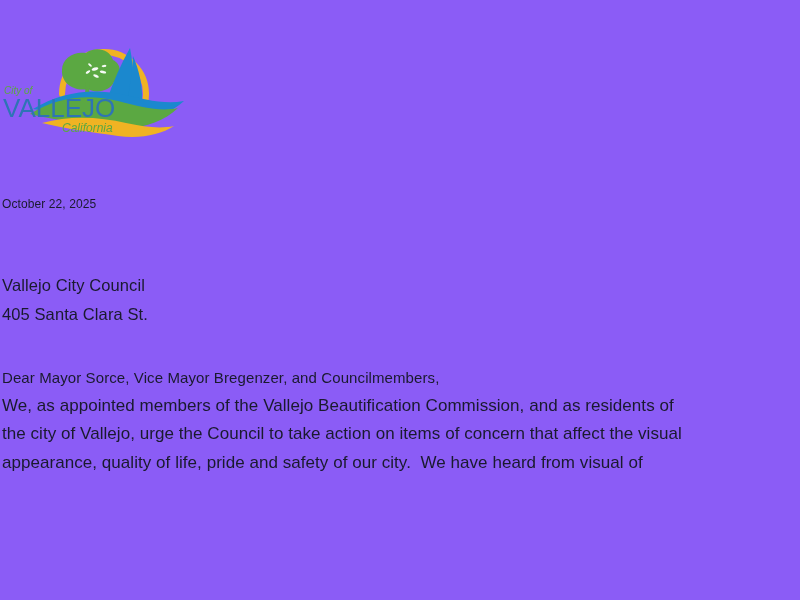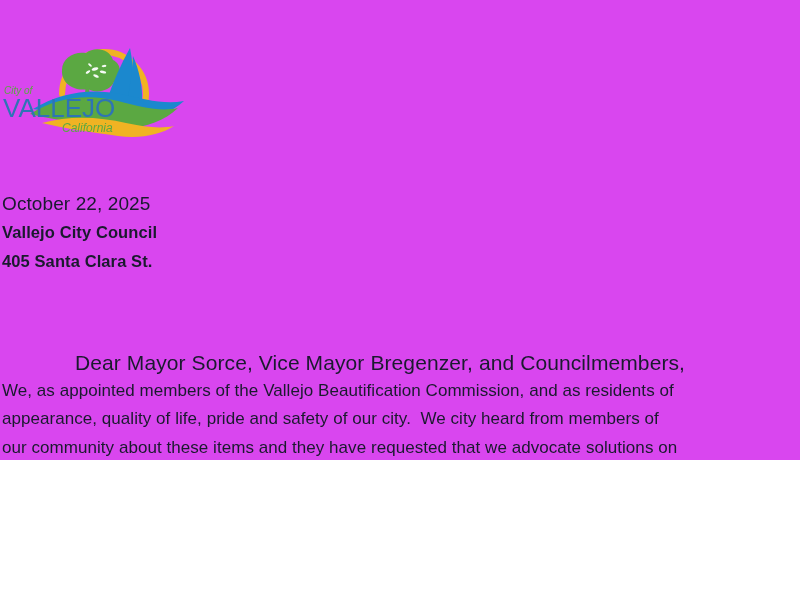--- a/index.html
+++ b/index.html
@@ -13,22 +13,22 @@
     background: #ffffff;
     font-family: "Liberation Sans", sans-serif;
     color: #1a1a2e;
     overflow: hidden;
     position: relative;
   }
 
   .page {
     position: relative;
     width: 800px;
-    height: 460px;
-    background: #d946ef;
+    height: 600px;
+    background: #8b5cf6;
   }
 
   
   .logo-block {
     position: absolute;
     left: 0px;
     top: 22px;
     width: 190px;
     height: 115px;
   }
@@ -40,44 +40,43 @@
 
   
   .letter {
     position: absolute;
     left: 2px;
     top: 190px;
     width: 756px;
   }
 
   .date-line {
-    font-size: 19px;
+    font-size: 12px;
     line-height: 28px;
     letter-spacing: 0.1px;
     color: #1a1a2e;
   }
 
   .address-block {
+    margin-top: 53px;
     font-size: 16.5px;
     line-height: 28.5px;
     letter-spacing: 0.1px;
     color: #1a1a2e;
-    font-weight: bold;
   }
   .address-line {
     white-space: pre;
   }
 
   .salutation {
-    margin-top: 74px;
-    font-size: 21px;
+    margin-top: 36px;
+    font-size: 15px;
     line-height: 28px;
     letter-spacing: 0.1px;
     color: #1a1a2e;
-    text-align: center;
   }
 
   .body-paragraph {
     margin-top: 0;
     font-size: 17px;
     line-height: 28.3px;
     letter-spacing: 0.05px;
     color: #1a1a2e;
     width: 756px;
   }
@@ -163,18 +162,18 @@
 
     <div class="address-block">
       <div class="address-line">Vallejo City Council</div>
       <div class="address-line">405 Santa Clara St.</div>
     </div>
 
     <div class="salutation">Dear Mayor Sorce, Vice Mayor Bregenzer, and Councilmembers,</div>
 
     <div class="body-paragraph">
       <div class="body-line">We, as appointed members of the Vallejo Beautification Commission, and as residents of</div>
-      <div class="body-line">appearance, quality of life, pride and safety of our city.  We city heard from members of</div>
-      <div class="body-line">our community about these items and they have requested that we advocate solutions on</div>
+      <div class="body-line">the city of Vallejo, urge the Council to take action on items of concern that affect the visual</div>
+      <div class="body-line">appearance, quality of life, pride and safety of our city.  We have heard from visual of</div>
     </div>
 
   </div>
 </div>
 
 </body></html>

